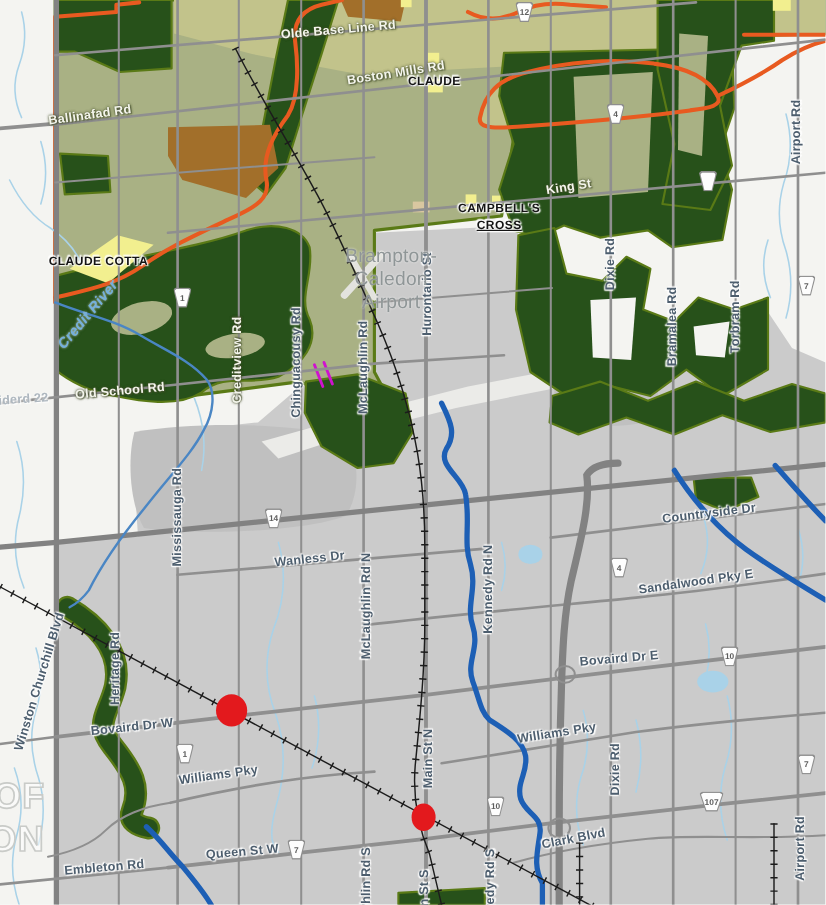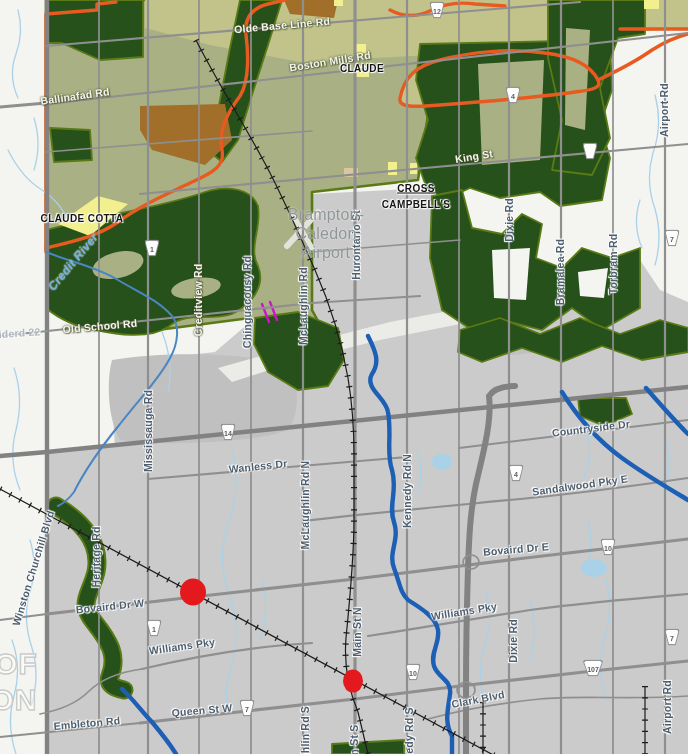--- a/index.html
+++ b/index.html
@@ -312,21 +312,21 @@
       <span class="lbl dark" style="left: 357px; top: 632px; --r: -90deg;">Main St N</span>
       <span class="lbl dark" style="left: 354px; top: 749px; --r: -90deg;">Main St S</span>
       <span class="lbl dark" style="left: 305px; top: 750px; --r: -90deg;">McLaughlin Rd S</span>
       <span class="lbl dark" style="left: 409px; top: 744px; --r: -90deg;">Kennedy Rd S</span>
       <span class="lbl dark" style="left: 513px; top: 641px; --r: -90deg;">Dixie Rd</span>
       <span class="lbl dark" style="left: 202px; top: 710px; --r: -5deg;">Queen St W</span>
       <span class="lbl dark" style="left: 87px; top: 723px; --r: -5deg;">Embleton Rd</span>
       <span class="lbl dark" style="left: 478px; top: 699px; --r: -11deg;">Clark Blvd</span>
       <span class="lbl hamlet" style="left: 82px; top: 218px;">CLAUDE COTTA</span>
       <span class="lbl hamlet" style="left: 362px; top: 68px;">CLAUDE</span>
-      <span class="lbl hamlet" style="left: 416px; top: 174px; margin-top: 30px;">CAMPBELL'S</span>
+      <span class="lbl hamlet" style="left: 416px; top: 174px;">CAMPBELL'S</span>
       <span class="lbl hamlet" style="left: 416px; top: 188px; text-decoration: underline;">CROSS</span>
       <span class="lbl water" style="left: 73px; top: 262px; --r: -50deg;">Credit River</span>
       <span class="lbl area" style="left: 326px; top: 234px;">Brampton-
 Caledon
 Airport</span>
       <span class="lbl watermark" style="left: 16px; top: 664px;">OF</span>
       <span class="lbl watermark" style="left: 14px; top: 700px;">ON</span>
     </div>
   <div id="markers-layer">
       <div class="red-marker" style="left: 193px; top: 592px; width: 26px; height: 27px;"></div>

